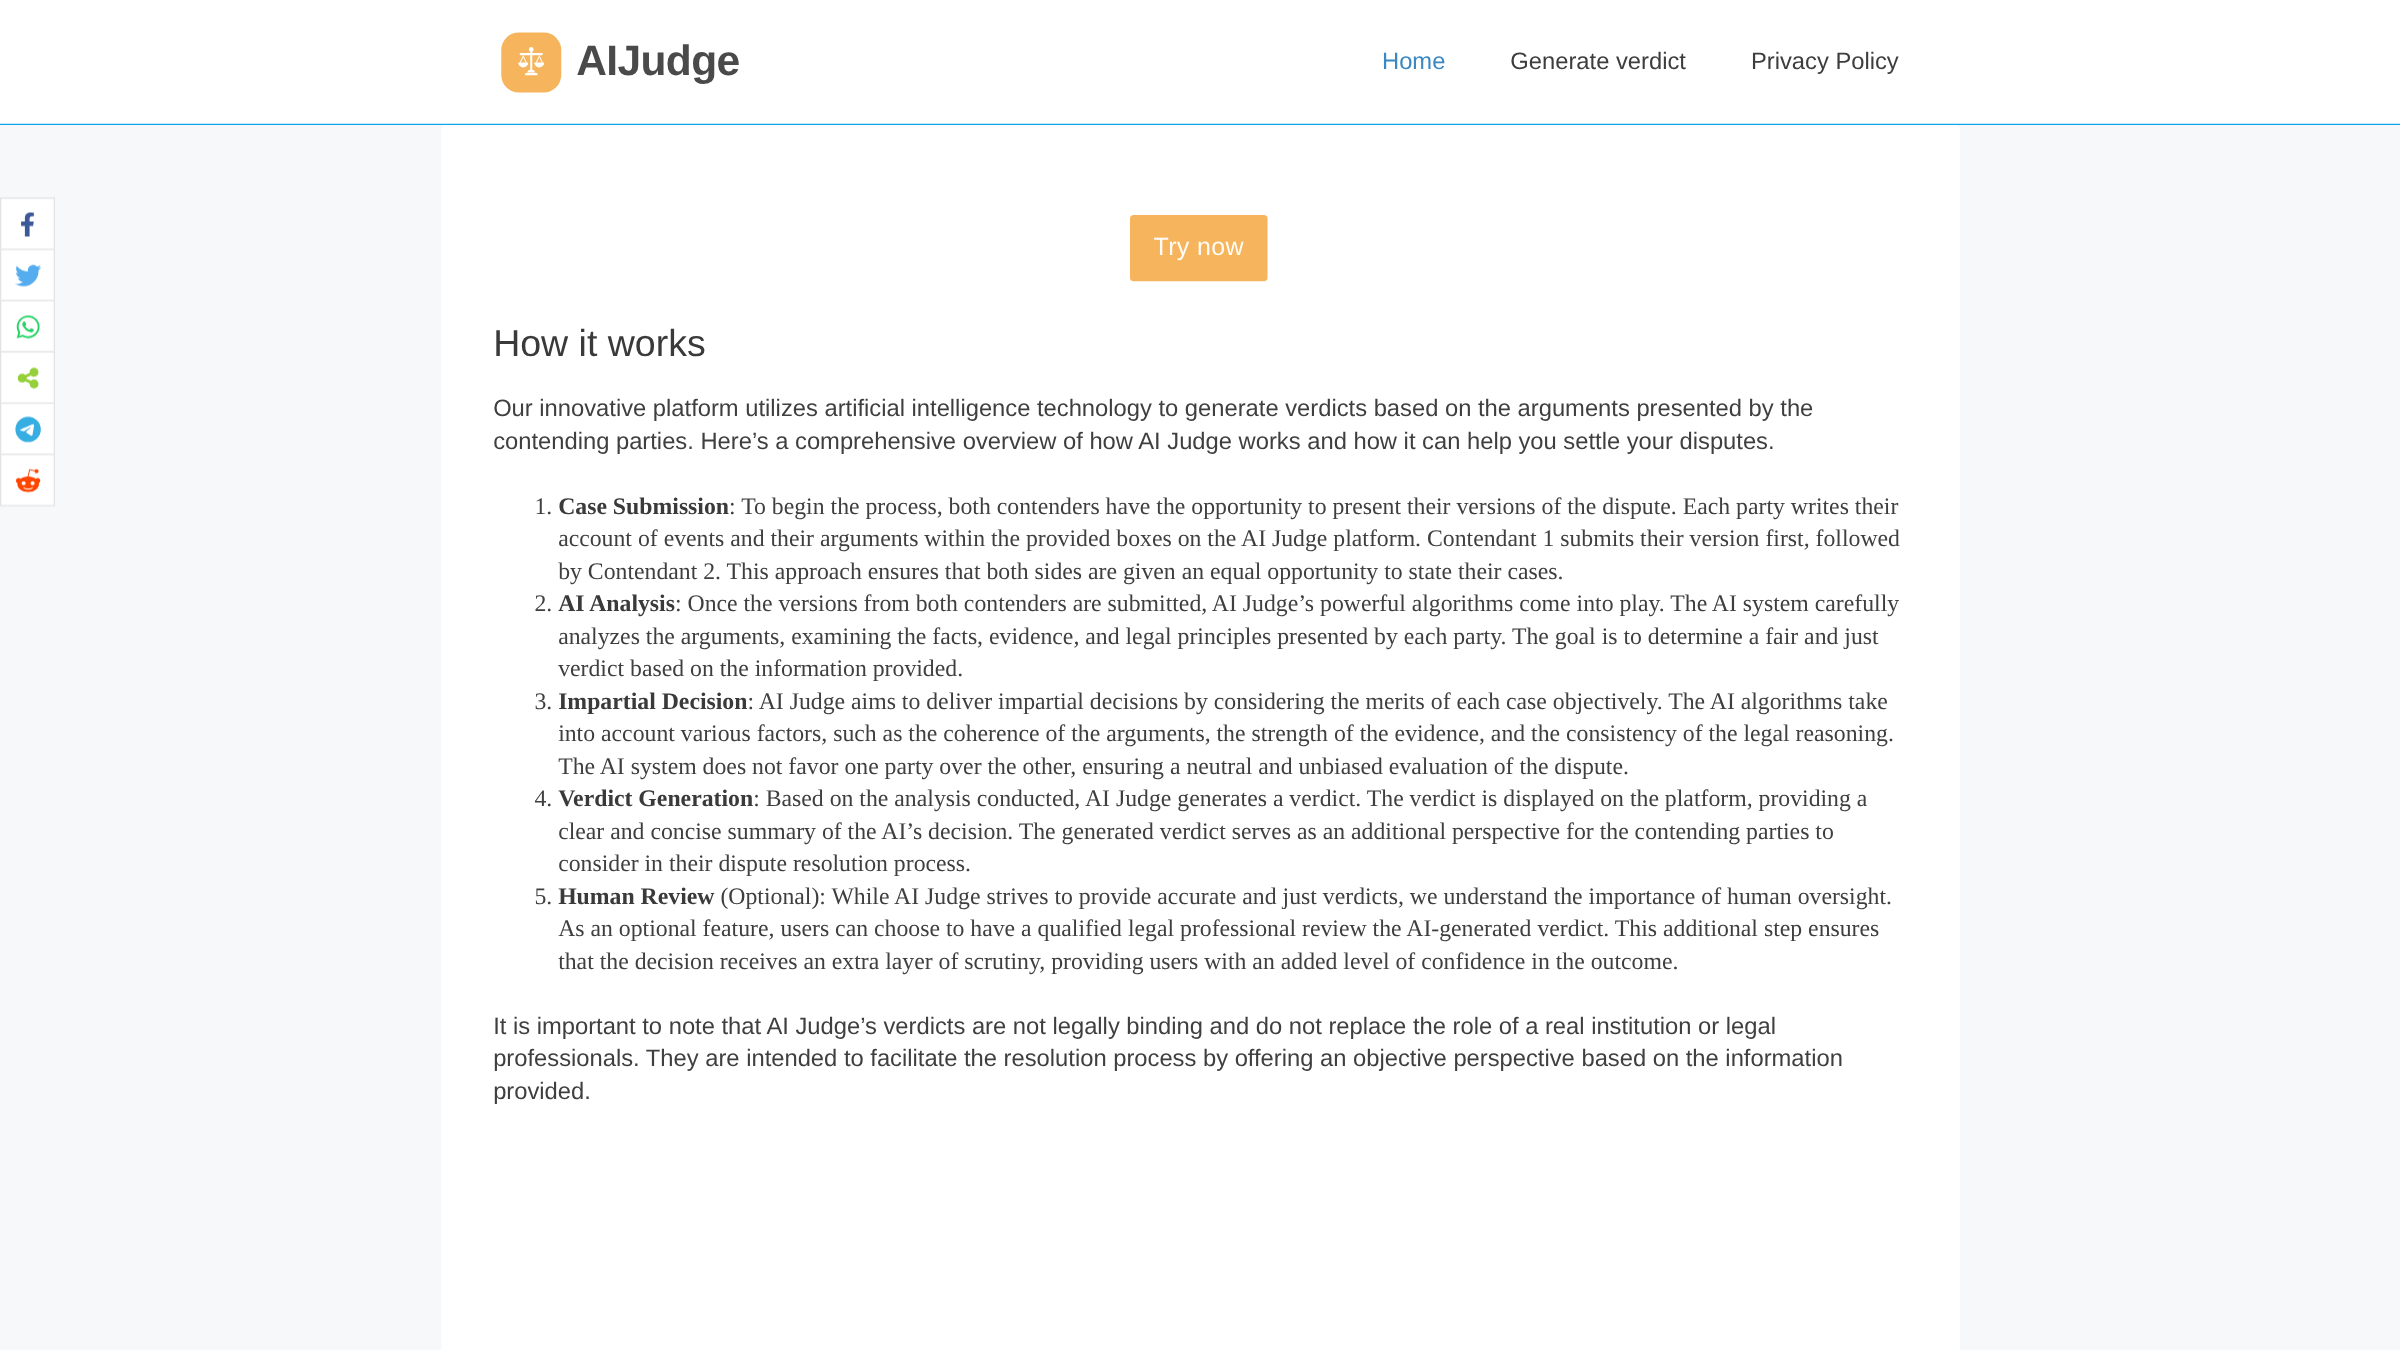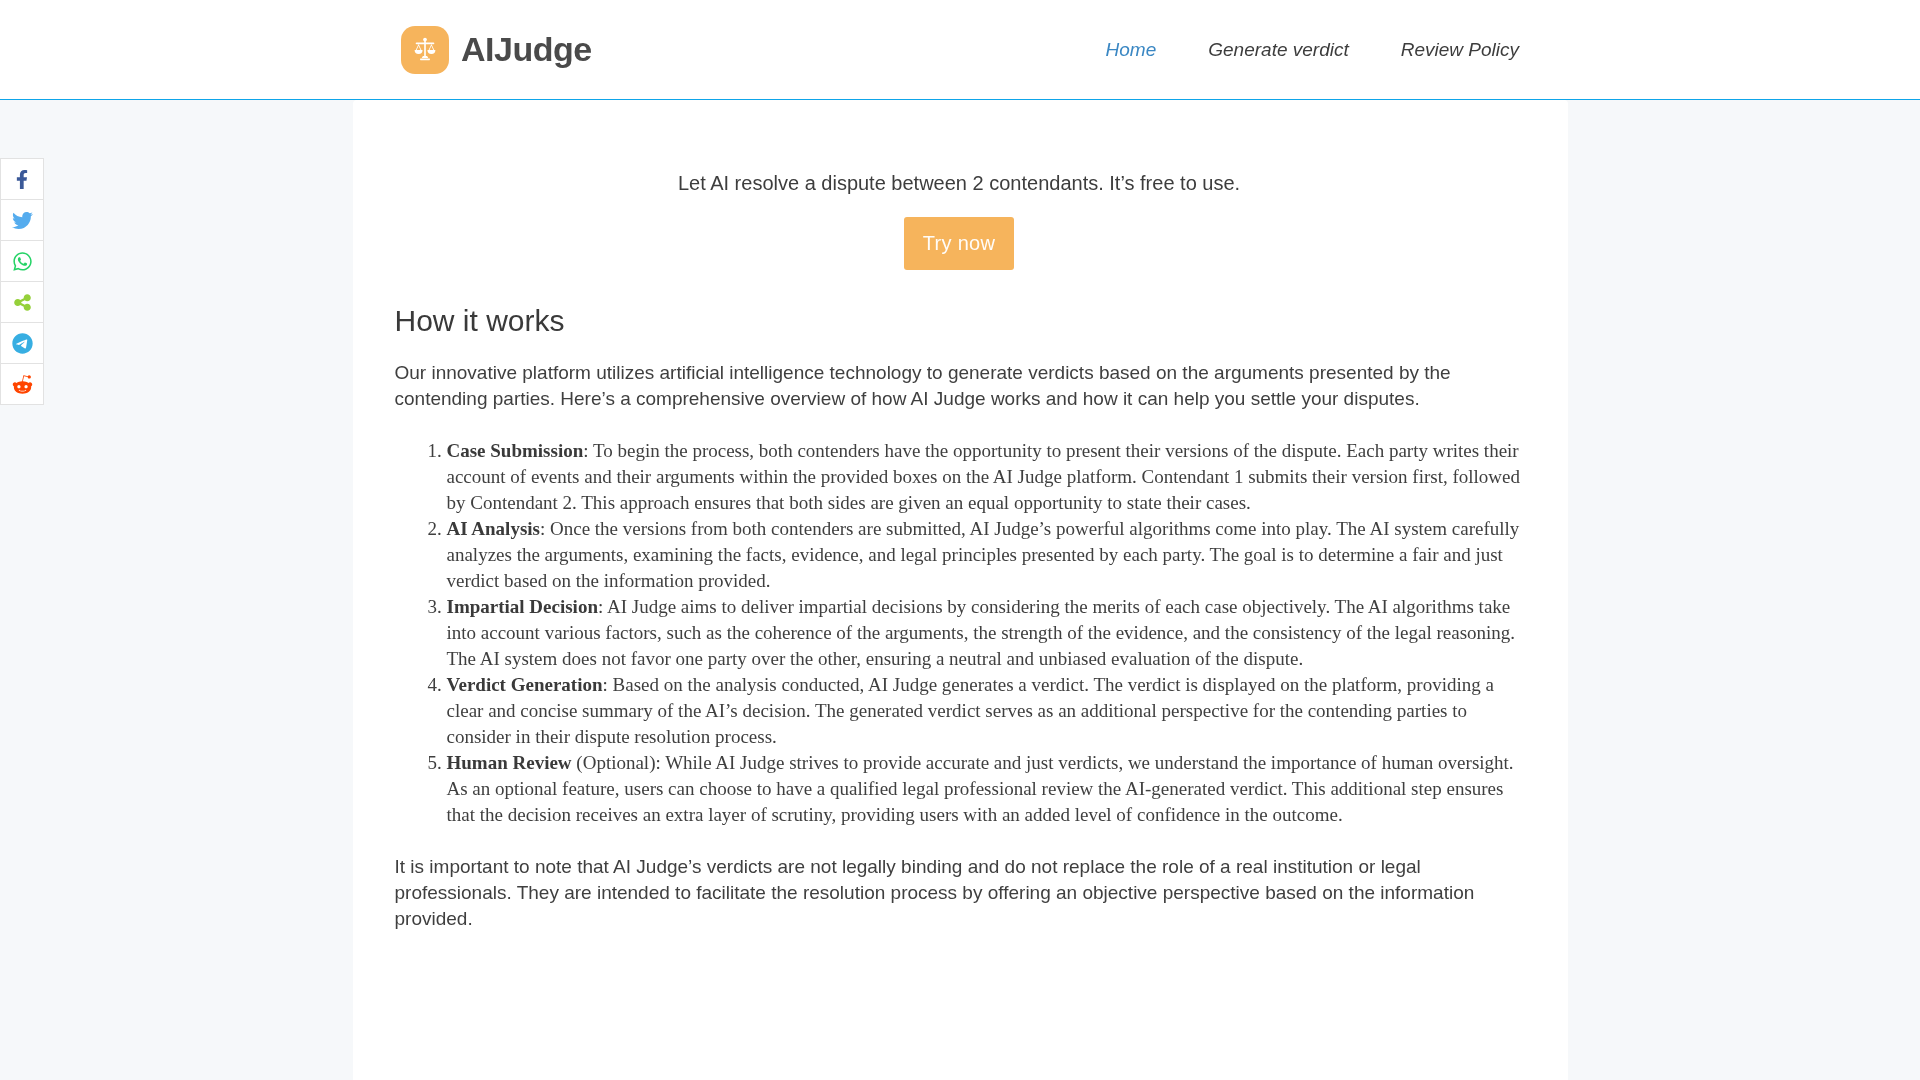--- a/index.html
+++ b/index.html
@@ -38,21 +38,20 @@
     font-weight: 700;
     color: #4a4a4a;
     letter-spacing: -0.5px;
   }
   .main-nav { display: flex; align-items: center; gap: 52px; }
   .main-nav a {
     text-decoration: none;
     font-size: 19px;
     color: #3d3d3d;
     cursor: pointer;
-    font-style: italic;
   }
   .main-nav a.active { color: #3A87C3; }
 
   
   .share-bar {
     position: fixed;
     left: 0; top: 158px;
     display: flex;
     flex-direction: column;
     z-index: 50;
@@ -154,21 +153,21 @@
             <path d="M10.2 17.2 h3.6 l1 1.6 h-5.6 Z"></path>
             <rect x="7.8" y="19.2" width="8.4" height="1.6" rx="0.4"></rect>
           </g>
         </svg>
       </span>
       <span class="logo-text">AIJudge</span>
     </div>
     <nav class="main-nav">
       <a class="active">Home</a>
       <a>Generate verdict</a>
-      <a>Review Policy</a>
+      <a>Privacy Policy</a>
     </nav>
   </div>
 </header>
 
 <div class="share-bar">
   <div class="share-btn">
     <span style="display:flex">
       <svg class="ic-facebook" viewBox="0 0 320 512" style="width:12px;height:21px">
         <path d="M279.14 288l14.22-92.66h-88.91v-60.13c0-25.35 12.42-50.06 52.24-50.06h40.42V6.26S260.43 0 225.36 0c-73.22 0-121.08 44.38-121.08 124.72v70.62H22.89V288h81.39v224h100.17V288z"></path>
       </svg>
@@ -205,21 +204,20 @@
   <div class="share-btn">
     <span style="display:flex">
       <svg class="ic-reddit" viewBox="0 0 512 512">
         <path d="M440.3 203.5c-15 0-28.2 6.2-37.9 15.9-35.7-24.7-83.8-40.6-137.1-42.3L293 52.3l88.2 19.8c0 21.6 17.6 39.2 39.2 39.2 22 0 39.7-18.1 39.7-39.7s-17.6-39.7-39.7-39.7c-15.4 0-28.7 9.3-35.3 22l-97.4-21.6c-4.9-1.3-9.7 2.2-11 7.1L246.3 177c-52.9 2.2-100.5 18.1-136.3 42.8-9.7-10.1-23.4-16.3-38.4-16.3-55.6 0-73.8 74.6-22.9 100.1-1.8 7.9-2.6 16.3-2.6 24.7 0 83.8 94.4 151.7 210.3 151.7 116.4 0 210.8-67.9 210.8-151.7 0-8.4-.9-17.2-3.1-25.1 49.9-25.6 31.5-99.7-23.8-99.7zM129.4 308.9c0-22 17.6-39.7 39.7-39.7 21.6 0 39.2 17.6 39.2 39.7 0 21.6-17.6 39.2-39.2 39.2-22 .1-39.7-17.6-39.7-39.2zm214.3 93.5c-36.4 36.4-139.1 36.4-175.5 0-4-3.5-4-9.7 0-13.7 3.5-3.5 9.7-3.5 13.2 0 27.8 28.5 120 29 149 0 3.5-3.5 9.7-3.5 13.2 0 4.1 4 4.1 10.2.1 13.7zm-.8-54.2c-21.6 0-39.2-17.6-39.2-39.2 0-22 17.6-39.7 39.2-39.7 22 0 39.7 17.6 39.7 39.7-.1 21.5-17.7 39.2-39.7 39.2z"></path>
       </svg>
     </span>
   </div>
 </div>
 
 <main class="content-card">
-  <p class="hero-subtitle">Let AI resolve a dispute between 2 contendants. It’s free to use.</p>
   <div class="cta-row">
     <button class="cta-button">Try now</button>
   </div>
 
   <h2 class="section-heading">How it works</h2>
 
   <p class="body-text">Our innovative platform utilizes artificial intelligence technology to generate verdicts based on the arguments presented by the contending parties. Here’s a comprehensive overview of how AI Judge works and how it can help you settle your disputes.</p>
 
   <ol class="steps">
     <li><strong>Case Submission</strong><span>: To begin the process, both contenders have the opportunity to present their versions of the dispute. Each party writes their account of events and their arguments within the provided boxes on the AI Judge platform. Contendant 1 submits their version first, followed by Contendant 2. This approach ensures that both sides are given an equal opportunity to state their cases.</span></li>

